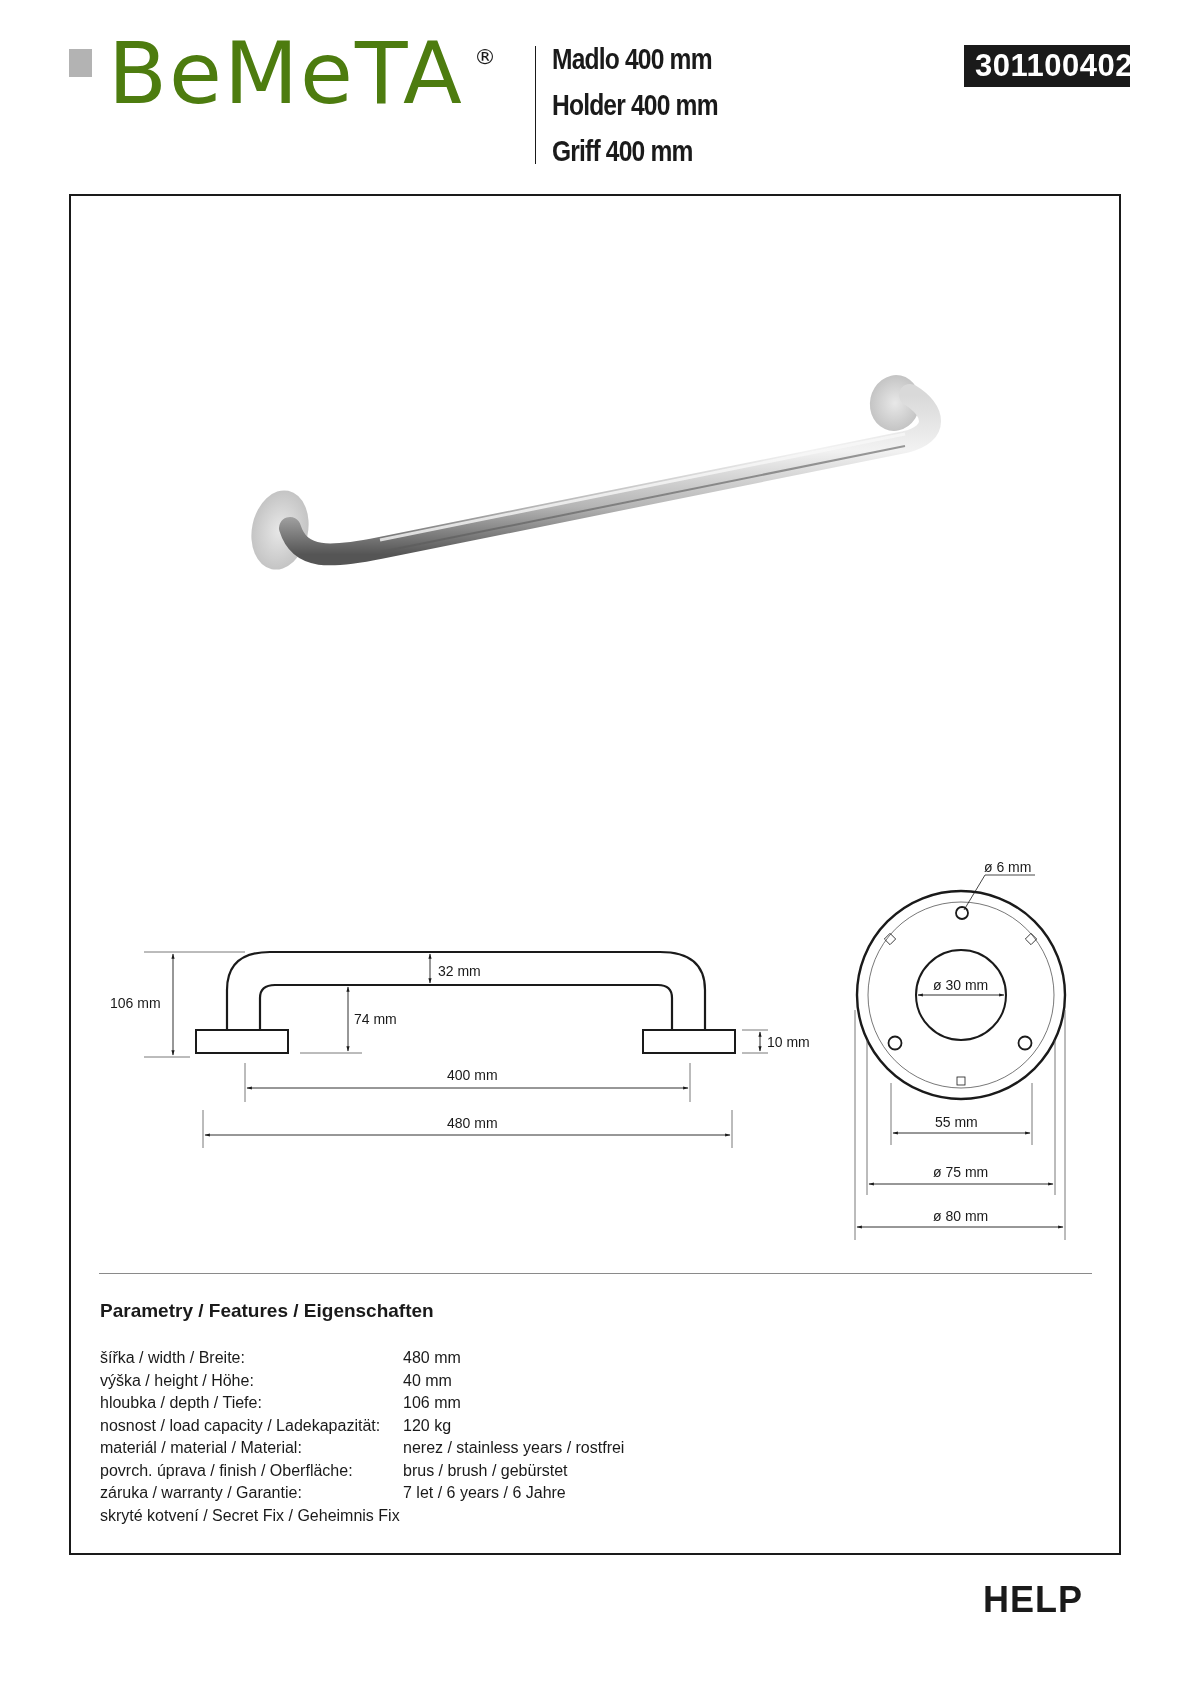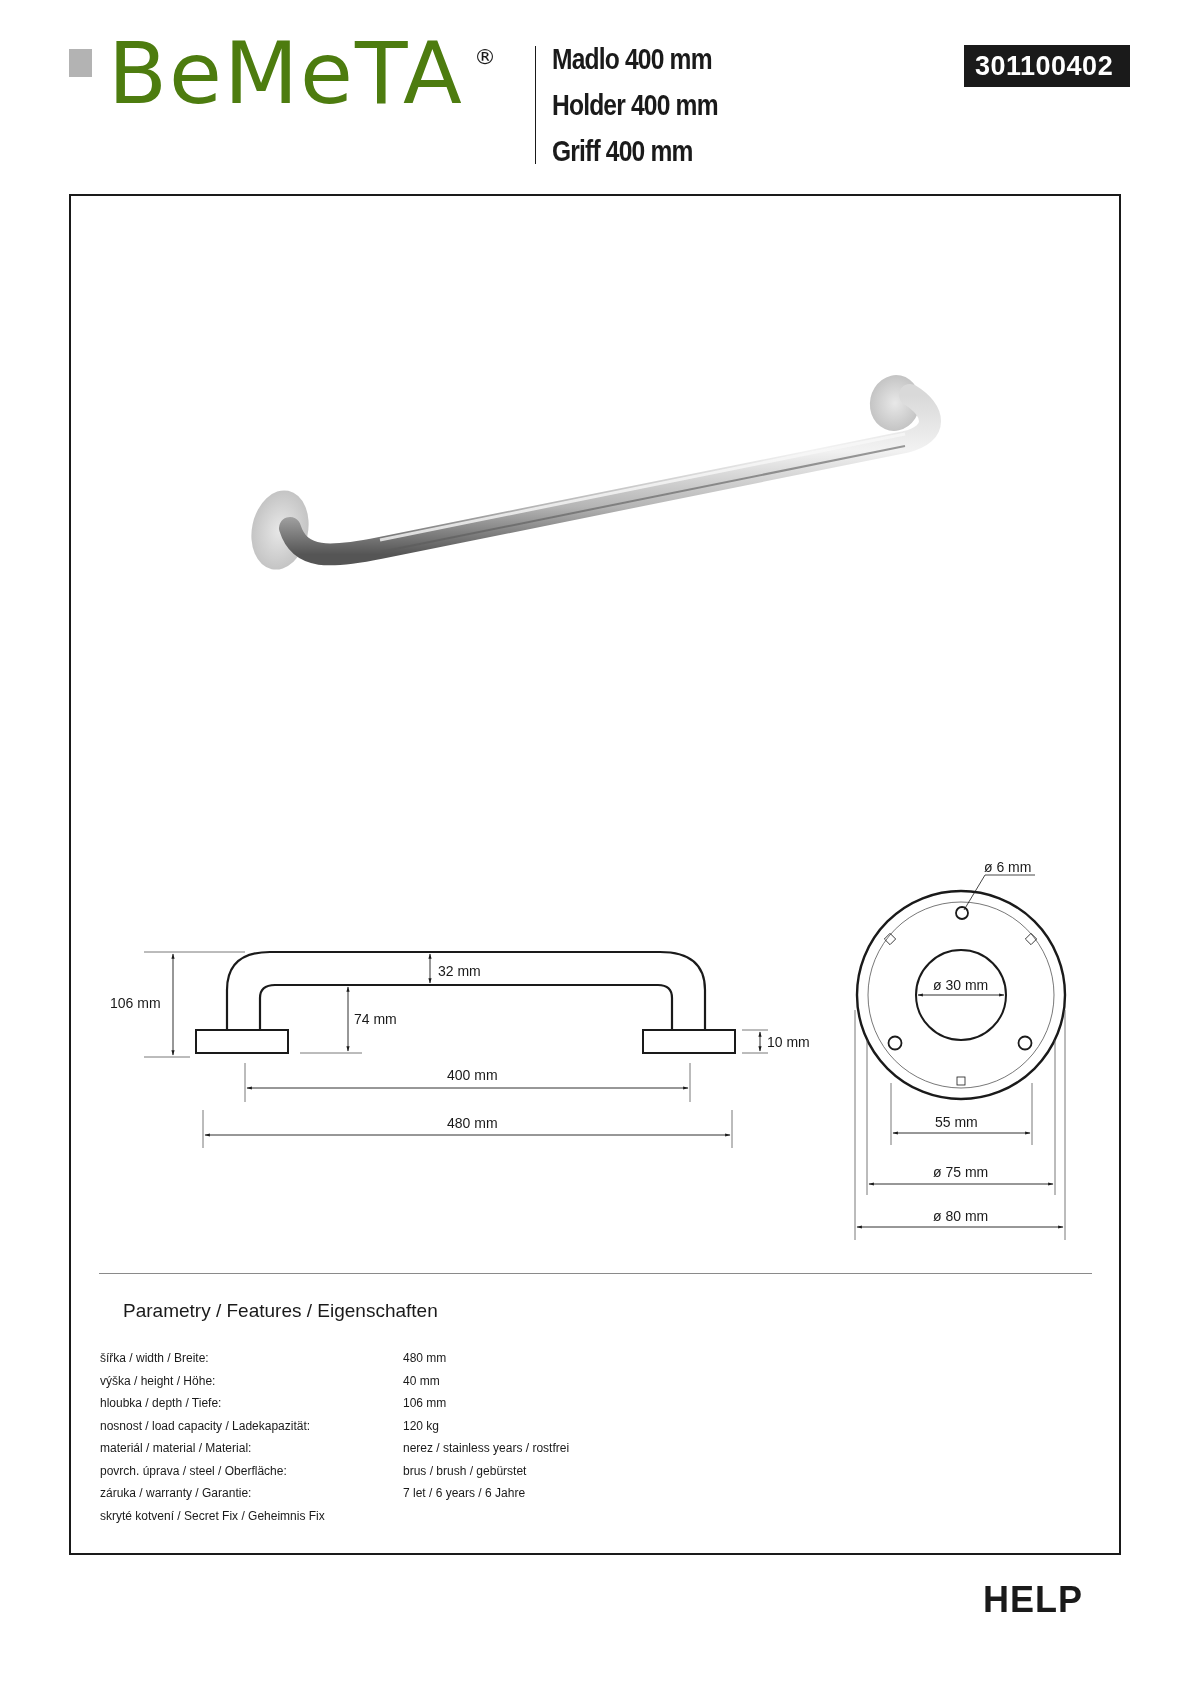--- a/index.html
+++ b/index.html
@@ -9,31 +9,31 @@
   
   .logo-square { left: 69px; top: 49px; width: 23px; height: 28px; background: #b3b3b3; }
   .logo-text { left: 108px; top: 30px; font-family: "DejaVu Sans", sans-serif; font-size: 86px;
                font-weight: normal; letter-spacing: 2px; line-height: 1; color: #4d7c0f; }
   .logo-reg { left: 474px; top: 44px; font-size: 22px; font-family: "DejaVu Sans", sans-serif; }
   .header-divider { left: 535px; top: 46px; width: 1px; height: 118px; background: #1a1a1a; }
   .title-line { left: 552px; font-family: "Liberation Sans", sans-serif; font-weight: bold;
                 font-size: 30px; letter-spacing: -1px; transform: scaleX(0.82); transform-origin: left top;
                 line-height: 1; white-space: nowrap; }
   .code-badge { left: 964px; top: 45px; width: 166px; height: 42px; background: #1a1a1a; color: #fff;
-                font-weight: bold; font-size: 27px; line-height: 42px; padding-left: 11px; box-sizing: border-box;
+                font-weight: bold; font-size: 31px; line-height: 42px; padding-left: 11px; box-sizing: border-box;
                 letter-spacing: 0.5px; }
   
   .frame { left: 69px; top: 194px; width: 1052px; height: 1361px; border: 2px solid #1a1a1a; box-sizing: border-box; }
   .separator { left: 99px; top: 1273px; width: 993px; height: 1px; background: #8a8a8a; }
   
   svg.drawing { position: absolute; left: 0; top: 0; }
   .dim-text { font-family: "Liberation Sans", sans-serif; font-size: 14px; fill: #1a1a1a; }
   
-  .features-title { left: 100px; top: 1300px; font-weight: normal; font-size: 19px; margin-left: 23px; }
-  .feat-row { left: 100px; font-size: 12px; line-height: 22.5px; white-space: nowrap; }
+  .features-title { left: 100px; top: 1300px; font-weight: bold; font-size: 19px; }
+  .feat-row { left: 100px; font-size: 16px; line-height: 22.5px; white-space: nowrap; }
   .feat-label { display: inline-block; width: 303px; }
   .feat-value { display: inline-block; }
   .help { left: 983px; top: 1582px; font-weight: bold; font-size: 36px; line-height: 1; letter-spacing: 1px; }
 </style>
 </head>
 <body>
 
 <div class="abs logo-square"></div>
 <div class="abs logo-text">BeMeTA</div>
 <div class="abs logo-reg">®</div>
@@ -149,21 +149,21 @@
 <div class="abs feat-row" style="top:1392px">
   <span class="feat-label">hloubka / depth / Tiefe:</span><span class="feat-value">106 mm</span>
 </div>
 <div class="abs feat-row" style="top:1414.5px">
   <span class="feat-label">nosnost / load capacity / Ladekapazität:</span><span class="feat-value">120 kg</span>
 </div>
 <div class="abs feat-row" style="top:1437px">
   <span class="feat-label">materiál / material / Material:</span><span class="feat-value">nerez / stainless years / rostfrei</span>
 </div>
 <div class="abs feat-row" style="top:1459.5px">
-  <span class="feat-label">povrch. úprava / steel / Oberfläche:</span><span class="feat-value">brus / brush / gebürstet</span>
+  <span class="feat-label">povrch. úprava / finish / Oberfläche:</span><span class="feat-value">brus / brush / gebürstet</span>
 </div>
 <div class="abs feat-row" style="top:1482px">
   <span class="feat-label">záruka / warranty / Garantie:</span><span class="feat-value">7 let / 6 years / 6 Jahre</span>
 </div>
 <div class="abs feat-row" style="top:1504.5px">
   <span>skryté kotvení / Secret Fix / Geheimnis Fix</span>
 </div>
 
 <div class="abs help">HELP</div>
 

